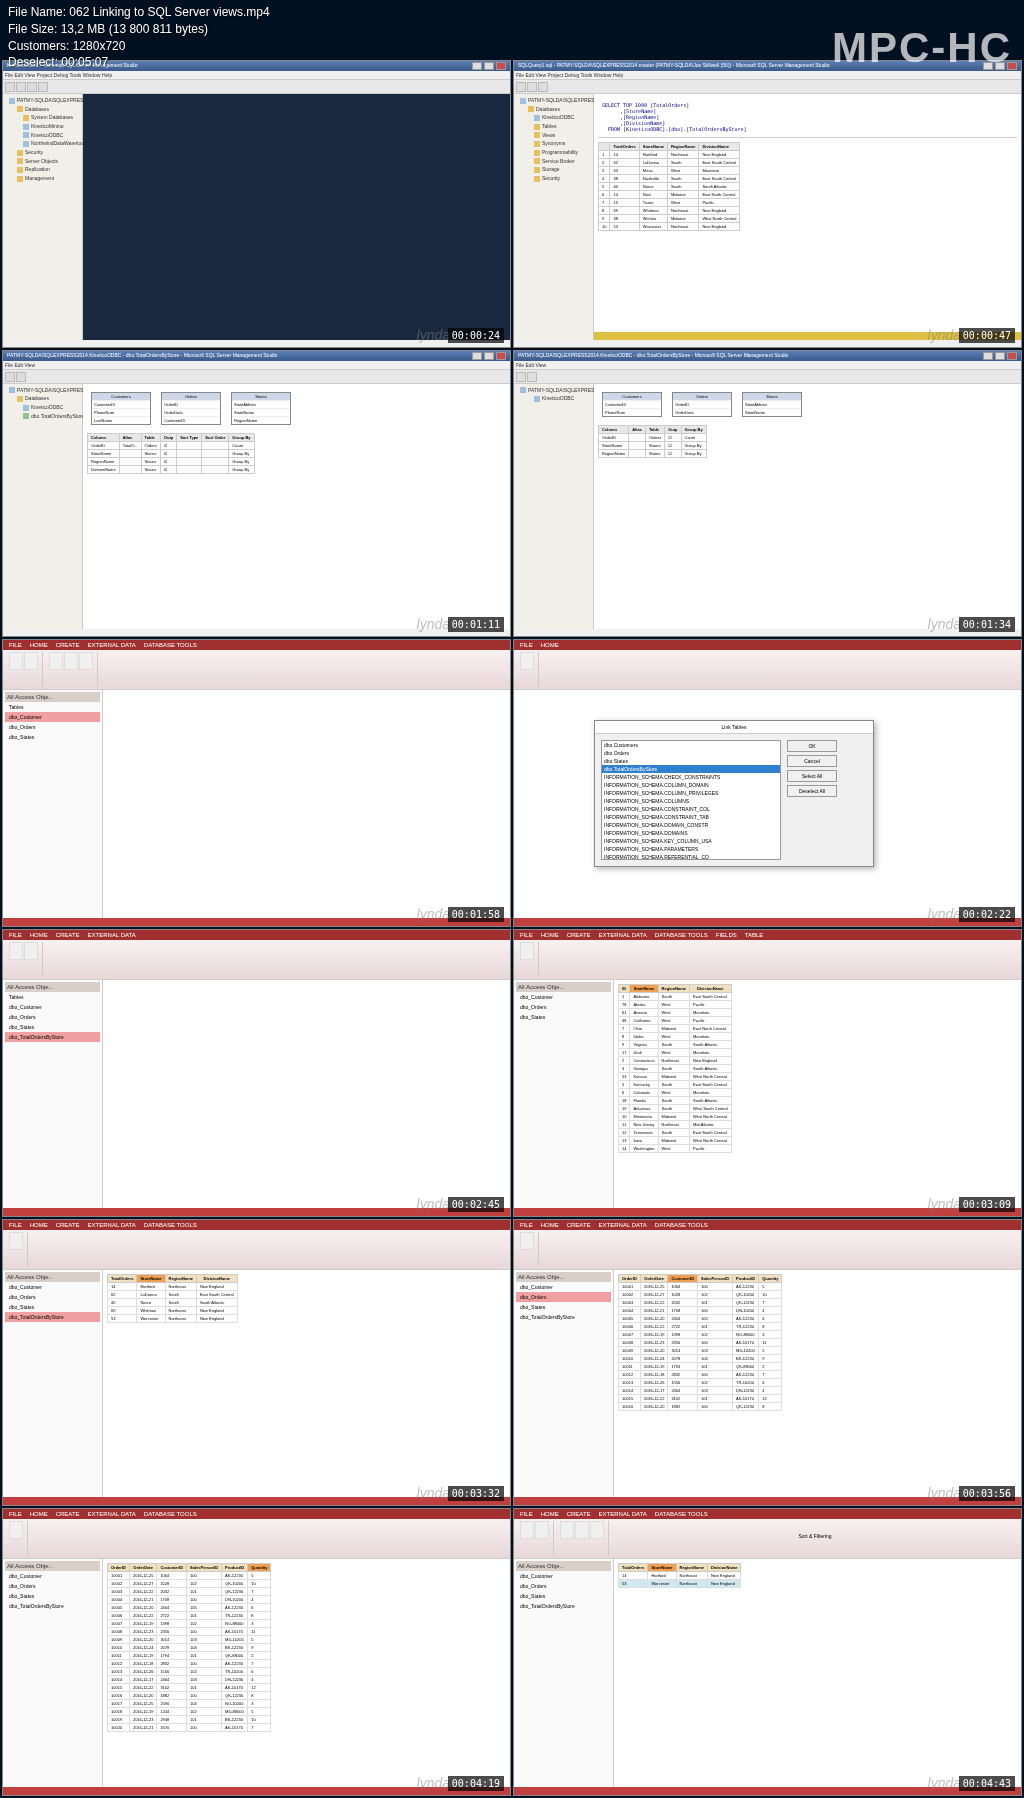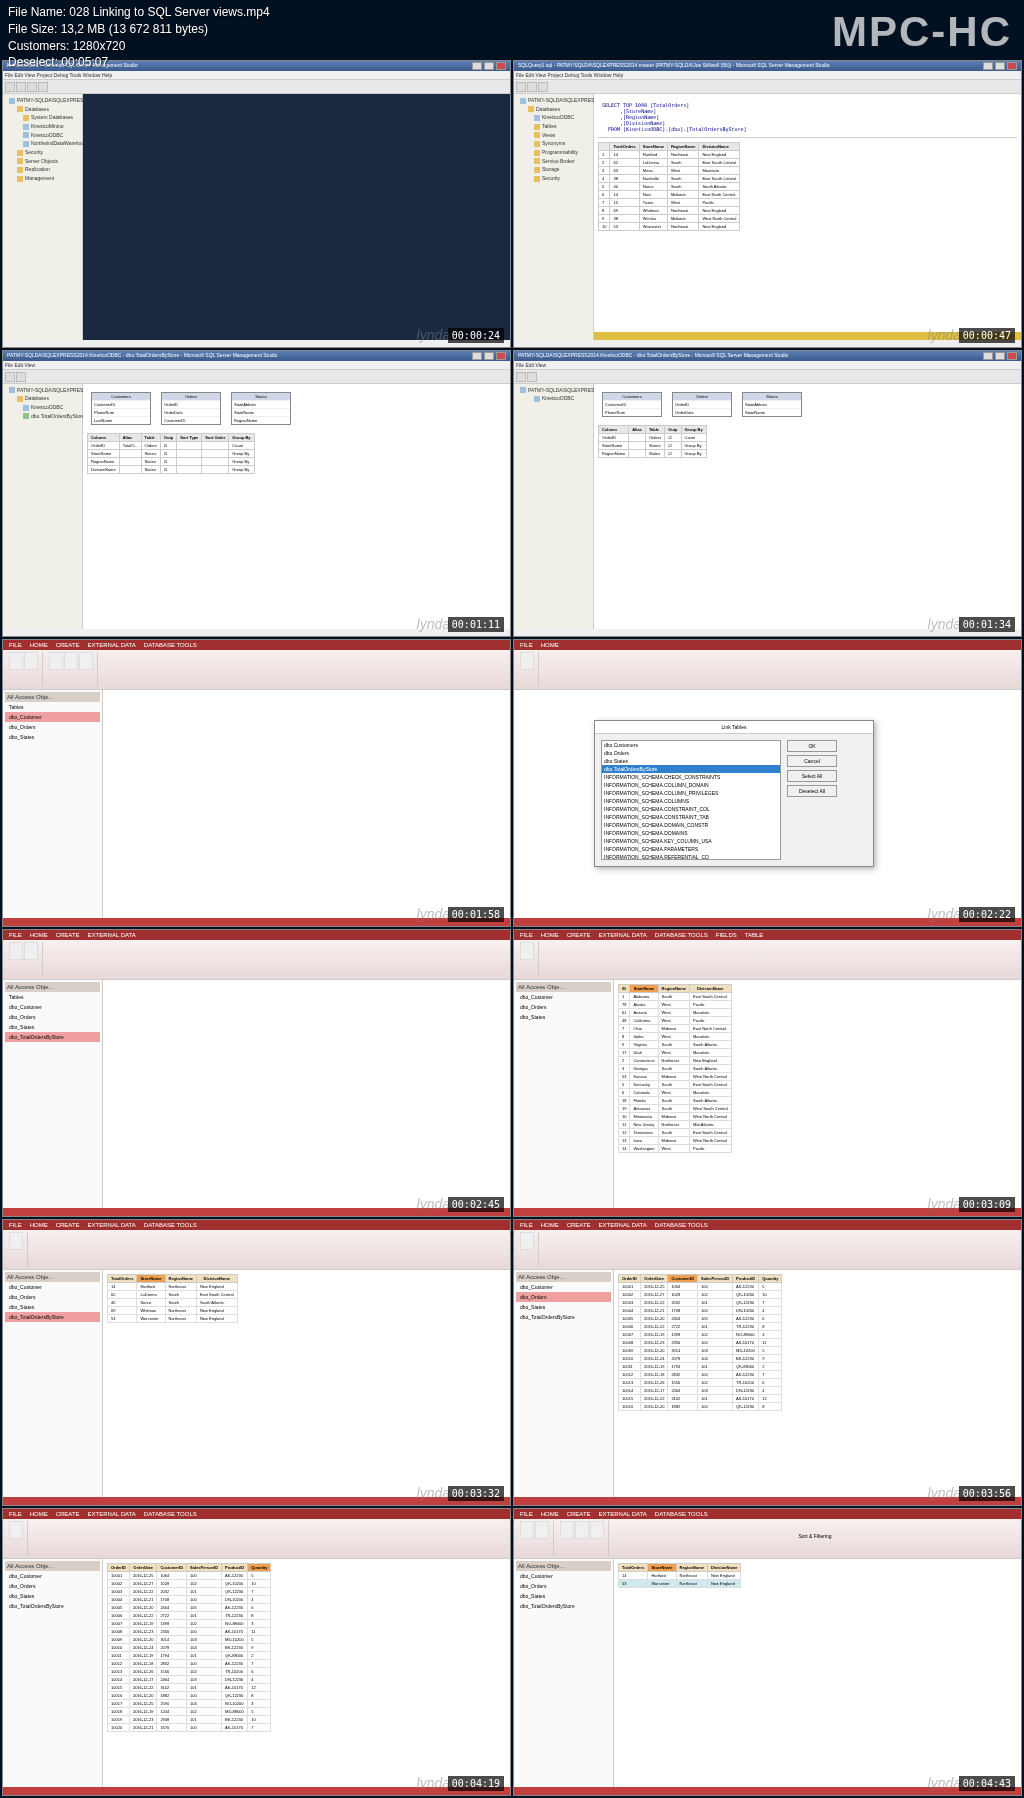--- a/index.html
+++ b/index.html
@@ -17,21 +17,21 @@
   left: 0;
   padding: 4px 8px;
   color: white;
   font-size: 12px;
   line-height: 1.4;
   text-shadow: 1px 1px 2px rgba(0,0,0,0.8);
   z-index: 100;
 }
 .watermark {
   position: absolute;
-  top: 8px;
+  top: 24px;
   right: 12px;
   color: rgba(255,255,255,0.7);
   font-size: 42px;
   font-weight: bold;
   letter-spacing: 2px;
   z-index: 100;
 }
 .grid {
   display: grid;
   grid-template-columns: 1fr 1fr;
@@ -300,22 +300,22 @@
   background: #e0c040;
   height: 8px;
   font-size: 4px;
 }
 .statusbar.red { background: #c04040; }
 </style>
 </head>
 <body>
 
 <div class="overlay-info">
-  <div>File Name: 028 Linking to SQL Server views.mp4</div>
-  <div>File Size: 13,2 MB (13 672 811 bytes)</div>
+  <div>File Name: 062 Linking to SQL Server views.mp4</div>
+  <div>File Size: 13,2 MB (13 800 811 bytes)</div>
   <div>Customers: 1280x720</div>
   <div>Deselect: 00:05:07</div>
 </div>
 
 <div class="watermark">MPC-HC</div>
 
 <div class="grid">
 
   <div class="panel">
     <div class="titlebar">

